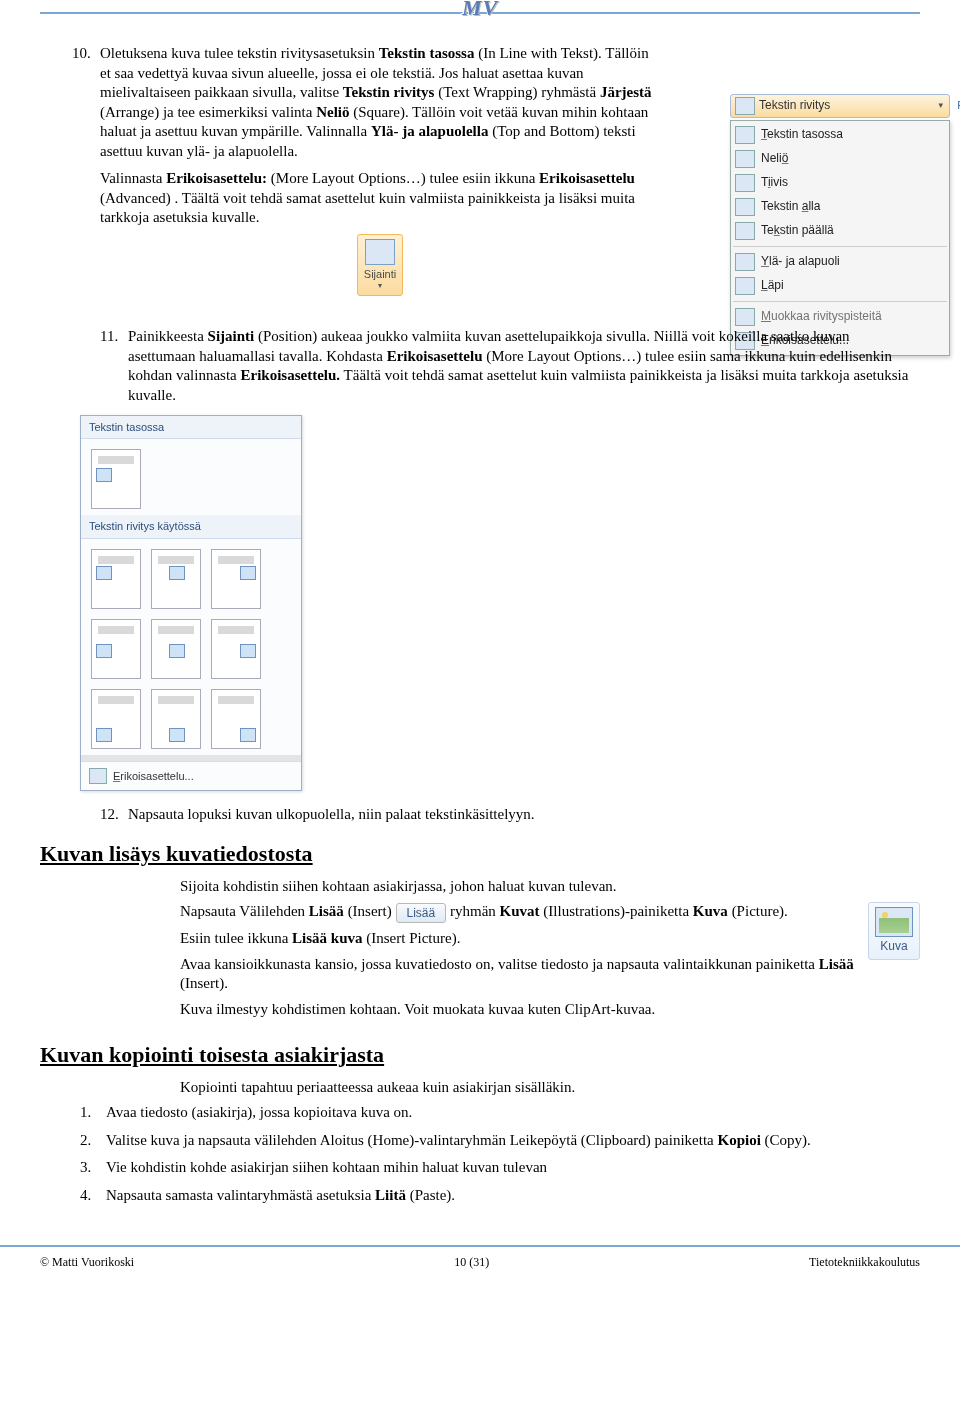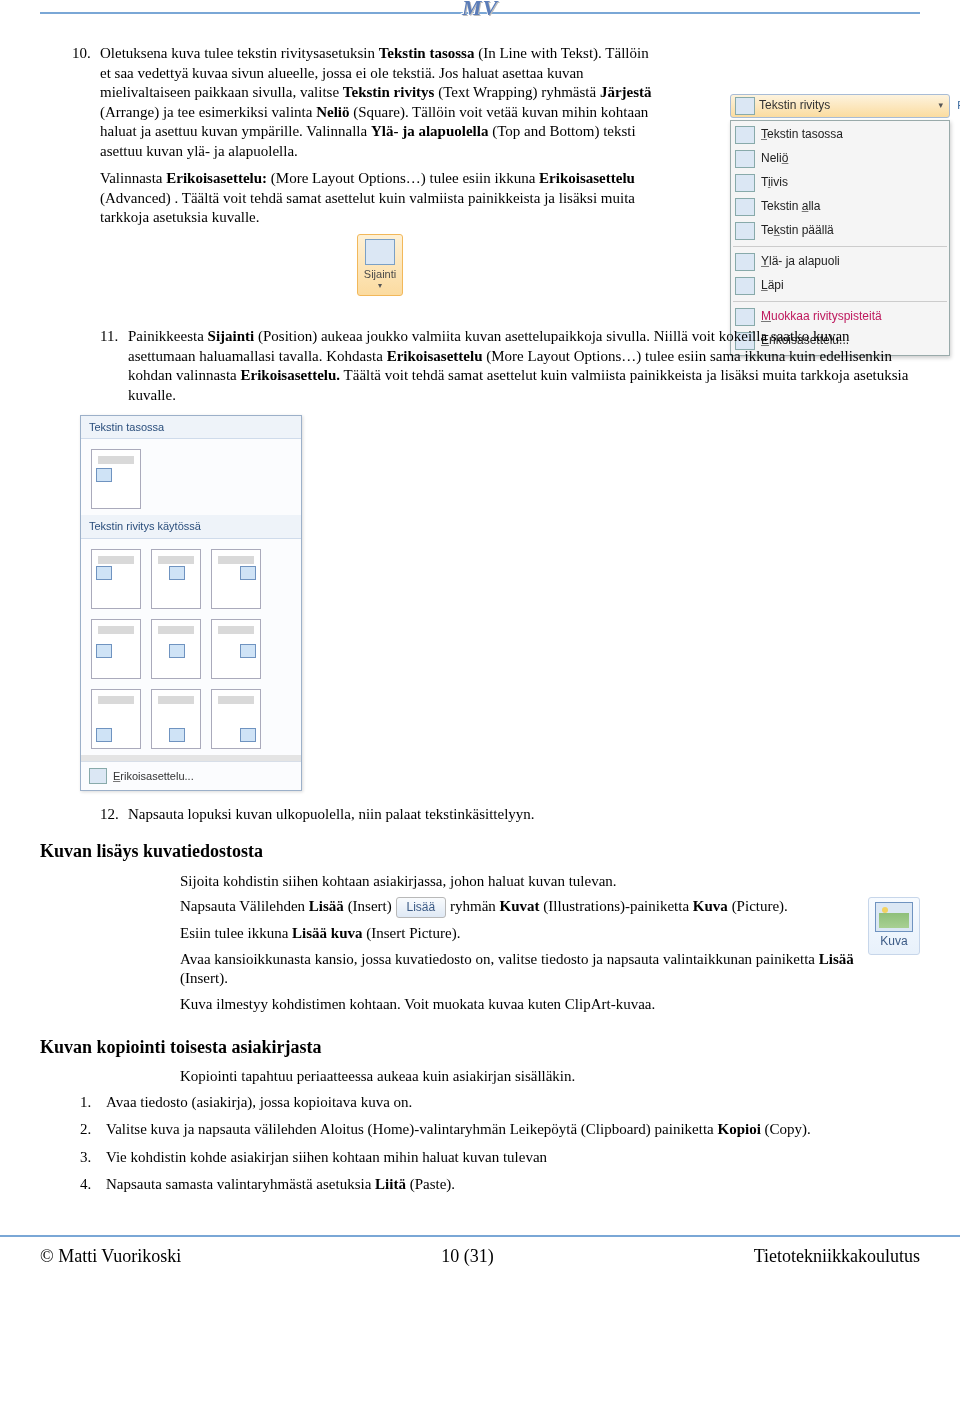--- a/index.html
+++ b/index.html
@@ -40,21 +40,21 @@
     border-radius:3px; padding:2px 4px; margin-bottom:2px;
   }
   .split-btn .lbl { color:#333; padding:0 4px; }
   .dd-ico { margin-left:auto; font-size:9px; color:#555; padding:0 2px;}
   .ribbon-right { position:absolute; right:-36px; top:4px; font-size:11px; color:#3b6aa0; }
   .dropdown {
     border:1px solid #9aa; background:#f5f5f5; padding:2px 0;
     box-shadow:1px 2px 4px rgba(0,0,0,.2);
   }
   .menu-row { display:flex; align-items:center; padding:3px 8px 3px 4px; gap:6px; color:#222;}
-  .menu-row.disabled { color:#be185d; }
+  .menu-row.disabled { color:#737373; }
   .mi-ico {
     width:18px; height:16px; display:inline-block;
     border:1px solid #8aa; background:#dbe7f4; position:relative;
   }
   .sep { height:1px; background:#ccc; margin:3px 2px;}
   .und { text-decoration: underline; text-decoration-color:#777; }
 
   .sijainti-btn {
     display:inline-block; text-align:center; font-family:"Segoe UI",Tahoma,sans-serif;
     font-size:11px; border:1px solid #f2b85a; border-radius:3px;
@@ -104,30 +104,30 @@
   .thumb::before{
     content:""; position:absolute; left:6px; right:6px; top:6px; height:8px; background:#d9d9d9;
   }
   .thumb .sq {
     position:absolute; width:14px; height:12px; border:1px solid #6f93c0; background:#cfe3f6;
   }
   .gfoot { display:flex; align-items:center; gap:6px; padding:6px 8px; border-top:1px solid #d7dee8; color:#333;}
   .gfoot .mi-ico2 { width:16px; height:14px; border:1px solid #8aa; background:#dbe7f4; }
   .gscroll { height:6px; background:#e4e4e4; }
 
-  h3.section { font-family:"Times New Roman",serif; font-weight:bold; font-size:18px; margin:16px 0 8px 0;}
+  h3.section { font-family:"Times New Roman",serif; font-weight:bold; font-size:22px; margin:16px 0 8px 0;text-decoration:underline;}
   .body-indent { margin-left:140px; }
   .num-para { position:relative; padding-left:26px; margin:0 0 8px 40px; }
   .num-para .n { position:absolute; left:0; }
   .p11, .p12 { margin-left:60px; position:relative; padding-left:28px; }
   .p11 .n, .p12 .n { position:absolute; left:0; }
 
   .footer {
     border-top:2px solid #7aa7d6; margin-top:40px; padding:8px 40px 16px;
-    display:flex; justify-content:space-between; font-size:18px;
+    display:flex; justify-content:space-between; font-size:12px;
   }
 
   .clearfix::after{content:"";display:block;clear:both;}
 
   .para-10-wrap { position:relative; }
   .item11-block { clear:both;margin-top:31px; }
 </style>
 </head>
 <body>
 

